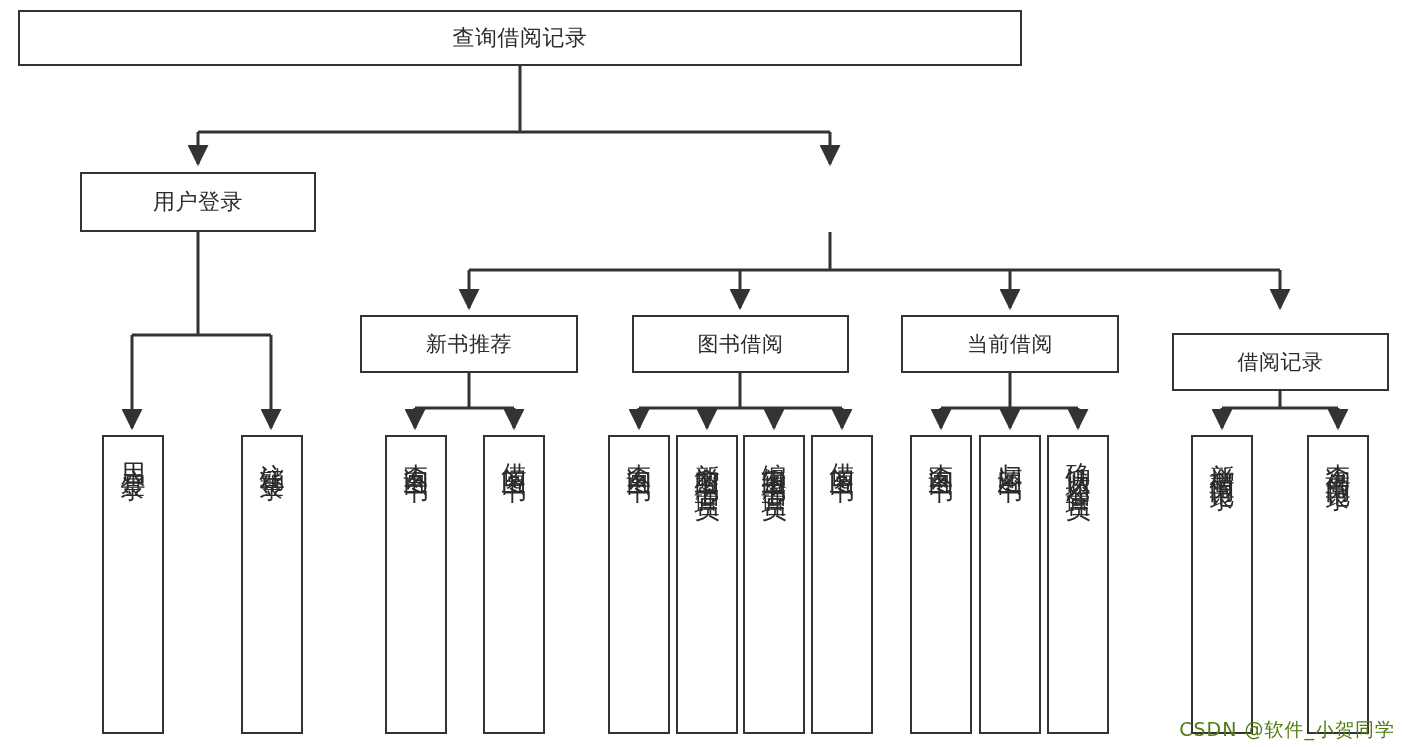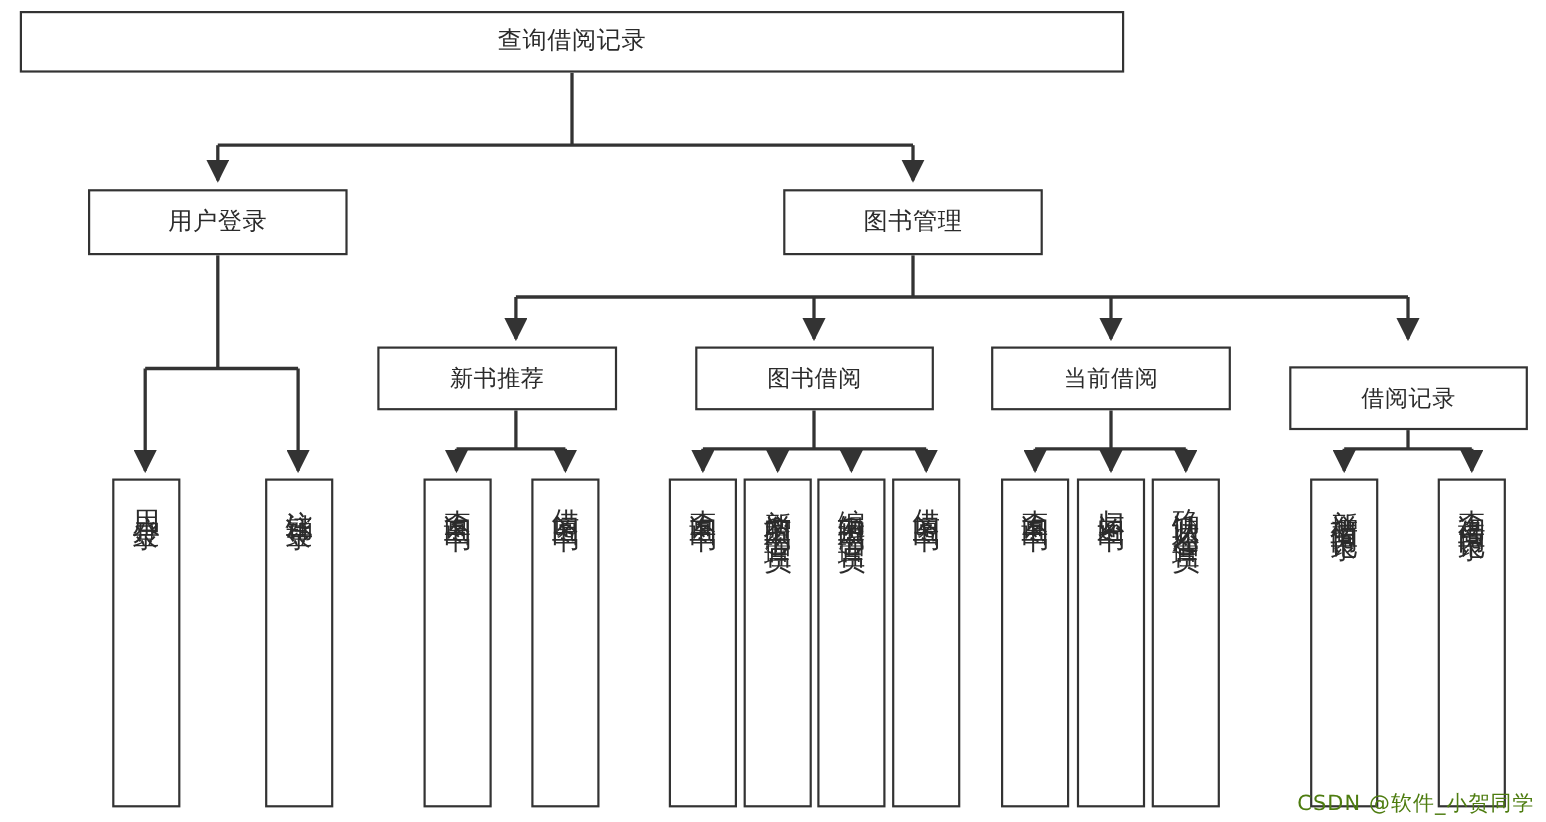--- a/index.html
+++ b/index.html
@@ -123,25 +123,22 @@
     </g>
   </svg>
 
   <div class="node root" style="left:18px; top:10px; width:1004px; height:56px;">
     <span class="lbl">查询借阅记录</span>
   </div>
 
   <div class="node l1" style="left:80px; top:172px; width:236px; height:60px;">
     <span class="lbl">用户登录</span>
   </div>
-  <div class="node l1" style="left:712px; top:172px; width:236px; height:60px;">
-    <span class="lbl">图书管理</span>
-  </div>
 
-  <div class="node l2" style="left:343px; top:315px; width:218px; height:58px;">
+  <div class="node l2" style="left:360px; top:315px; width:218px; height:58px;">
     <span class="lbl">新书推荐</span>
   </div>
   <div class="node l2" style="left:632px; top:315px; width:217px; height:58px;">
     <span class="lbl">图书借阅</span>
   </div>
   <div class="node l2" style="left:901px; top:315px; width:218px; height:58px;">
     <span class="lbl">当前借阅</span>
   </div>
   <div class="node l2" style="left:1172px; top:333px; width:217px; height:58px;">
     <span class="lbl">借阅记录</span>

